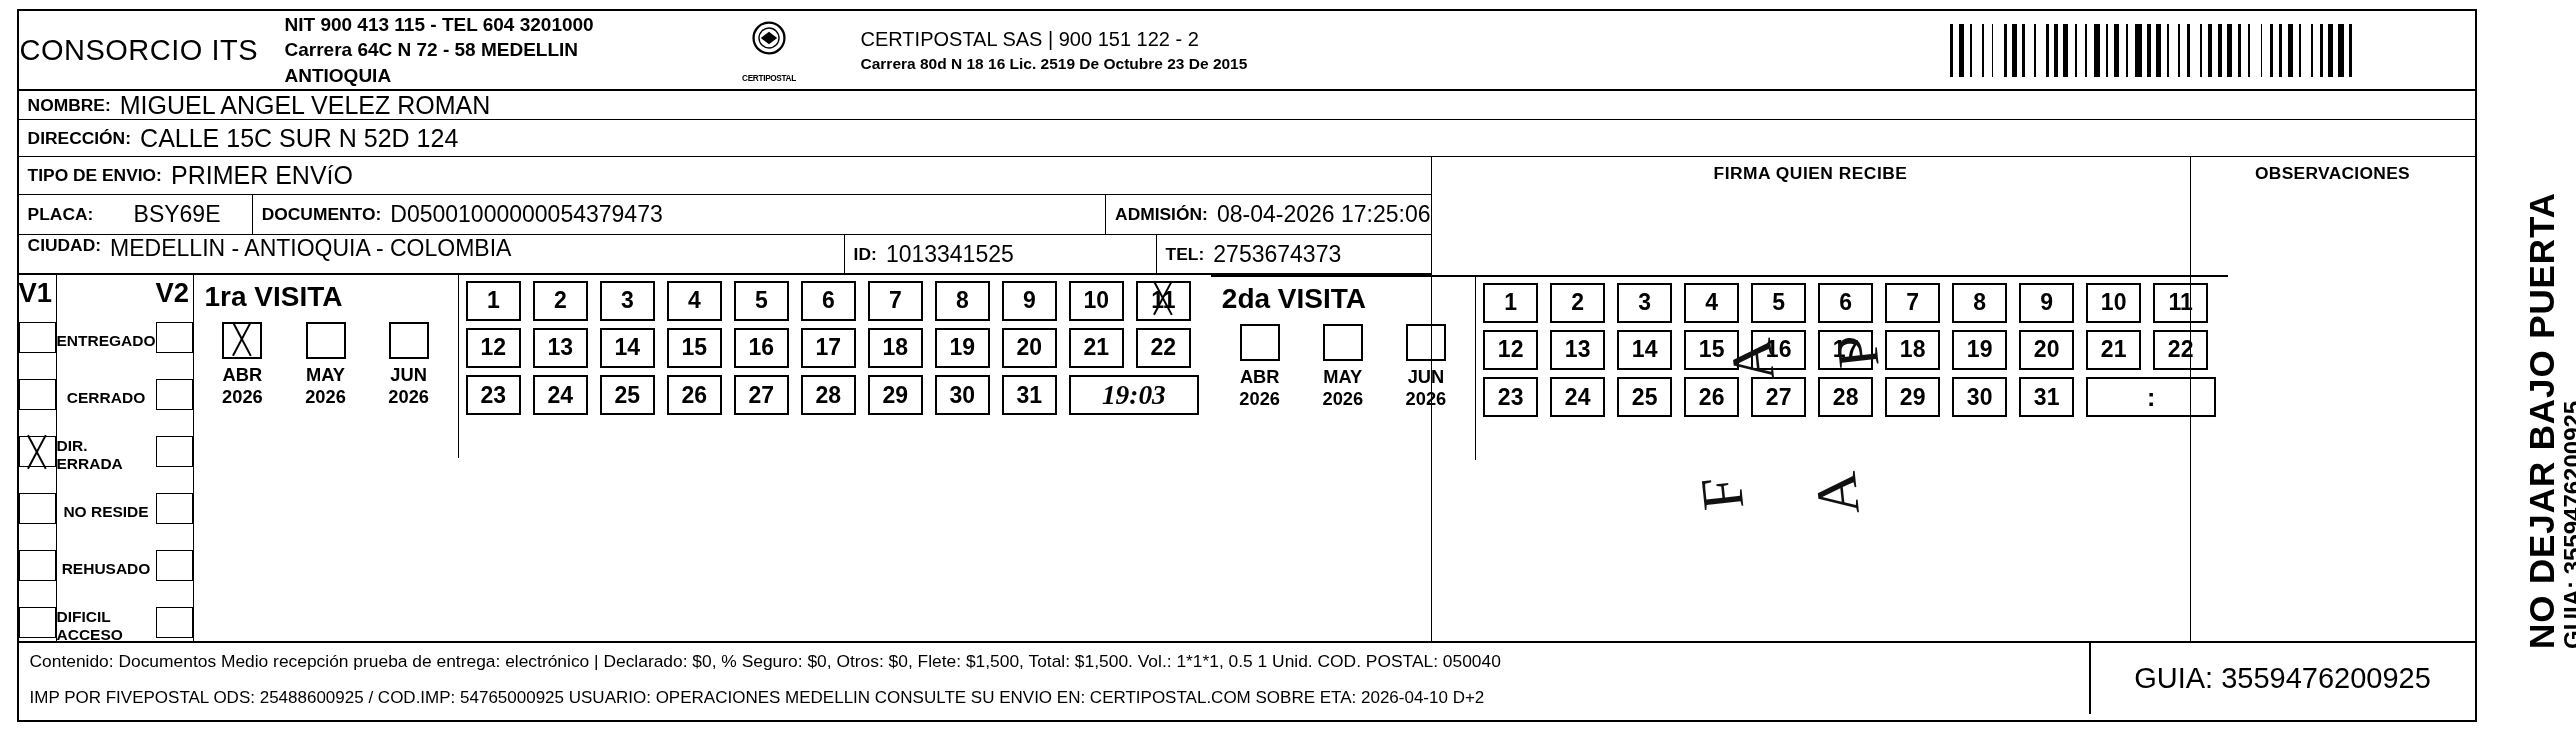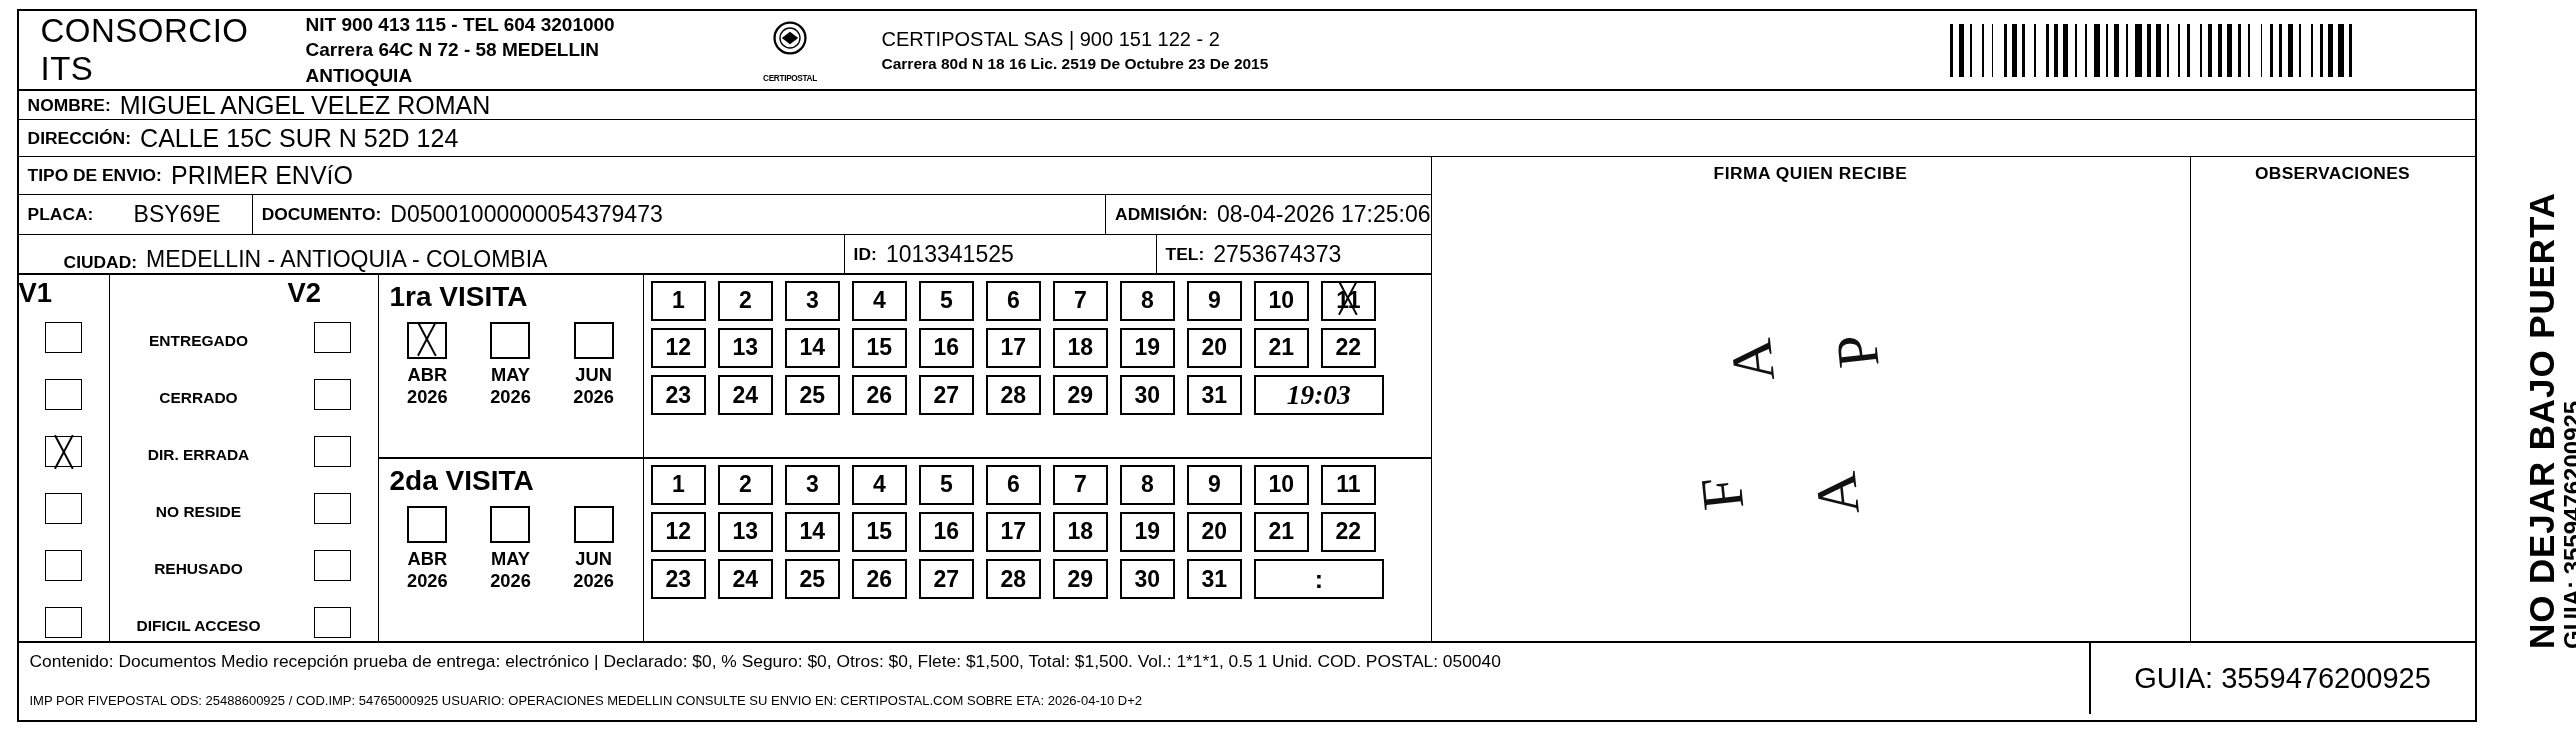--- a/index.html
+++ b/index.html
@@ -2,21 +2,21 @@
 <html style="font-size:14.6px"><head>
 <meta charset="utf-8">
 <style>
   html,body{margin:0;padding:0;background:#fff;}
   body{font-family:"Liberation Sans", sans-serif; color:#000;}
   #sheet{position:relative;width:2576px;height:744px;background:#fff;}
   .doc{position:absolute;left:16.5px;top:9.1px;width:2460px;height:713px;border:2.7px solid #000;box-sizing:border-box;}
 
   
   .hdr{display:flex;align-items:center;height:80px;border-bottom:2.7px solid #000;box-sizing:border-box;}
-  .hdr-brand{width:265px;font-size:33px;padding-left:22px;letter-spacing:0.5px;}
+  .hdr-brand{width:265px;font-size:29px;padding-left:1px;letter-spacing:0.5px;}
   .hdr-nit{width:393px;font-size:19px;line-height:1.35;font-weight:bold;}
   .hdr-logo{width:183px;display:flex;flex-direction:column;align-items:center;justify-content:center;}
   .hdr-logo svg{display:block;}
   .hdr-logo .lg-txt{font-size:8.2px;font-weight:bold;letter-spacing:-0.3px;margin-top:16px;}
   .hdr-cert{flex:1;font-size:18.3px;line-height:1.4;}
   .hdr-cert .l1{font-size:20px;}
   .hdr-cert .l2{font-size:15.5px;font-weight:bold;}
   .hdr-bars{width:640px;display:flex;align-items:center;justify-content:center;}
   .barcode{height:53px;display:flex;align-items:flex-end;}
   .barcode i{display:block;height:53px;background:#000;margin-right:1.8px;}
@@ -31,21 +31,21 @@
   
   .mid{display:flex;border-bottom:2.7px solid #000;box-sizing:border-box;}
   .mid-left{width:1413px;border-right:1.8px solid #000;box-sizing:border-box;}
   .mid-firma{width:759px;border-right:1.8px solid #000;box-sizing:border-box;position:relative;}
   .mid-obs{flex:1;position:relative;}
   .firma-cap{text-align:center;font-size:17.4px;font-weight:bold;padding-top:6.4px;letter-spacing:0.5px;}
   .obs-cap{text-align:center;font-size:17.4px;font-weight:bold;padding-top:6.4px;letter-spacing:0.3px;}
 
   .r-tipo{height:38px;border-bottom:1.8px solid #000;box-sizing:border-box;display:flex;align-items:center;}
   .r-placa{height:40px;border-bottom:1.8px solid #000;box-sizing:border-box;display:flex;align-items:center;}
-  .r-ciudad{height:40px;border-bottom:2.7px solid #000;box-sizing:border-box;display:flex;align-items:flex-end;padding-left:36px;}
+  .r-ciudad{height:40px;border-bottom:2.7px solid #000;box-sizing:border-box;display:flex;align-items:flex-start;}
   .cell-div{border-left:1.8px solid #000;height:100%;display:flex;align-items:center;}
 
   
   .vis{display:flex;height:366px;}
   .vcol{width:91px;box-sizing:border-box;border-right:1.8px solid #000;}
   .vcol-head{font-size:27.4px;font-weight:bold;text-align:left;padding-top:1.8px;}
   .states{width:178px;box-sizing:border-box;}
   .st-row{height:57px;display:flex;align-items:center;justify-content:center;font-size:15.5px;font-weight:bold;}
   .chk{width:37px;height:31px;border:1.8px solid #000;box-sizing:border-box;position:relative;}
   .chkwrap{height:57px;display:flex;align-items:center;justify-content:center;}
@@ -67,21 +67,21 @@
   .dbox{width:55px;height:40px;border:2.3px solid #000;box-sizing:border-box;margin-right:12px;display:flex;align-items:center;justify-content:center;font-size:23px;font-weight:bold;position:relative;}
   .dbox.wide{width:130px;font-size:25px;}
   .hand{font-family:"Liberation Serif", serif;font-style:italic;font-size:27.4px;}
 
   .vsep{border-top:2.7px solid #000;}
 
   
   .foot{display:flex;height:71px;}
   .foot-txt{flex:1;border-right:2.7px solid #000;box-sizing:border-box;padding:7.3px 9.1px 0 11px;}
   .foot-txt .f1{font-size:17.4px;line-height:1.35;}
-  .foot-txt .f2{font-size:13px;line-height:1.4;margin-top:18px;}
+  .foot-txt .f2{font-size:17px;line-height:1.4;margin-top:12px;}
   .foot-guia{width:384px;display:flex;align-items:center;justify-content:center;font-size:29px;}
 
   
   .strip{position:absolute;left:2480px;top:9.1px;width:88px;height:658px;}
   .strip .rot{position:absolute;transform-origin:left top;white-space:nowrap;}
   .strip .t1{font-size:35px;font-weight:bold;letter-spacing:0.9px;}
   .strip .t2{font-size:24px;font-weight:bold;}
 
   
   .scribble{position:absolute;font-family:"Liberation Serif", serif;font-size:59px;color:#111;}
@@ -299,21 +299,21 @@
                 </div>
                 <div class="chkwrap">
                   <div class="chk"></div>
                 </div>
                 <div class="chkwrap">
                   <div class="chk"></div>
                 </div>
               </div>
           </div>
 
-          <div style="flex:1;display:flex;flex-direction:column;">
+          <div style="flex:1;display:flex;">
             <div style="display:flex;height:183px;">
               <div class="visit-block">
                 <div class="visit-title">1ra VISITA</div>
                 <div class="months" id="v1months">
                     <div class="mcol">
                       <div class="mbox">
                         <span class="xmark"></span>
                       </div>
                       <div class="mname">ABR</div>
                       <div class="myear">2026</div>

